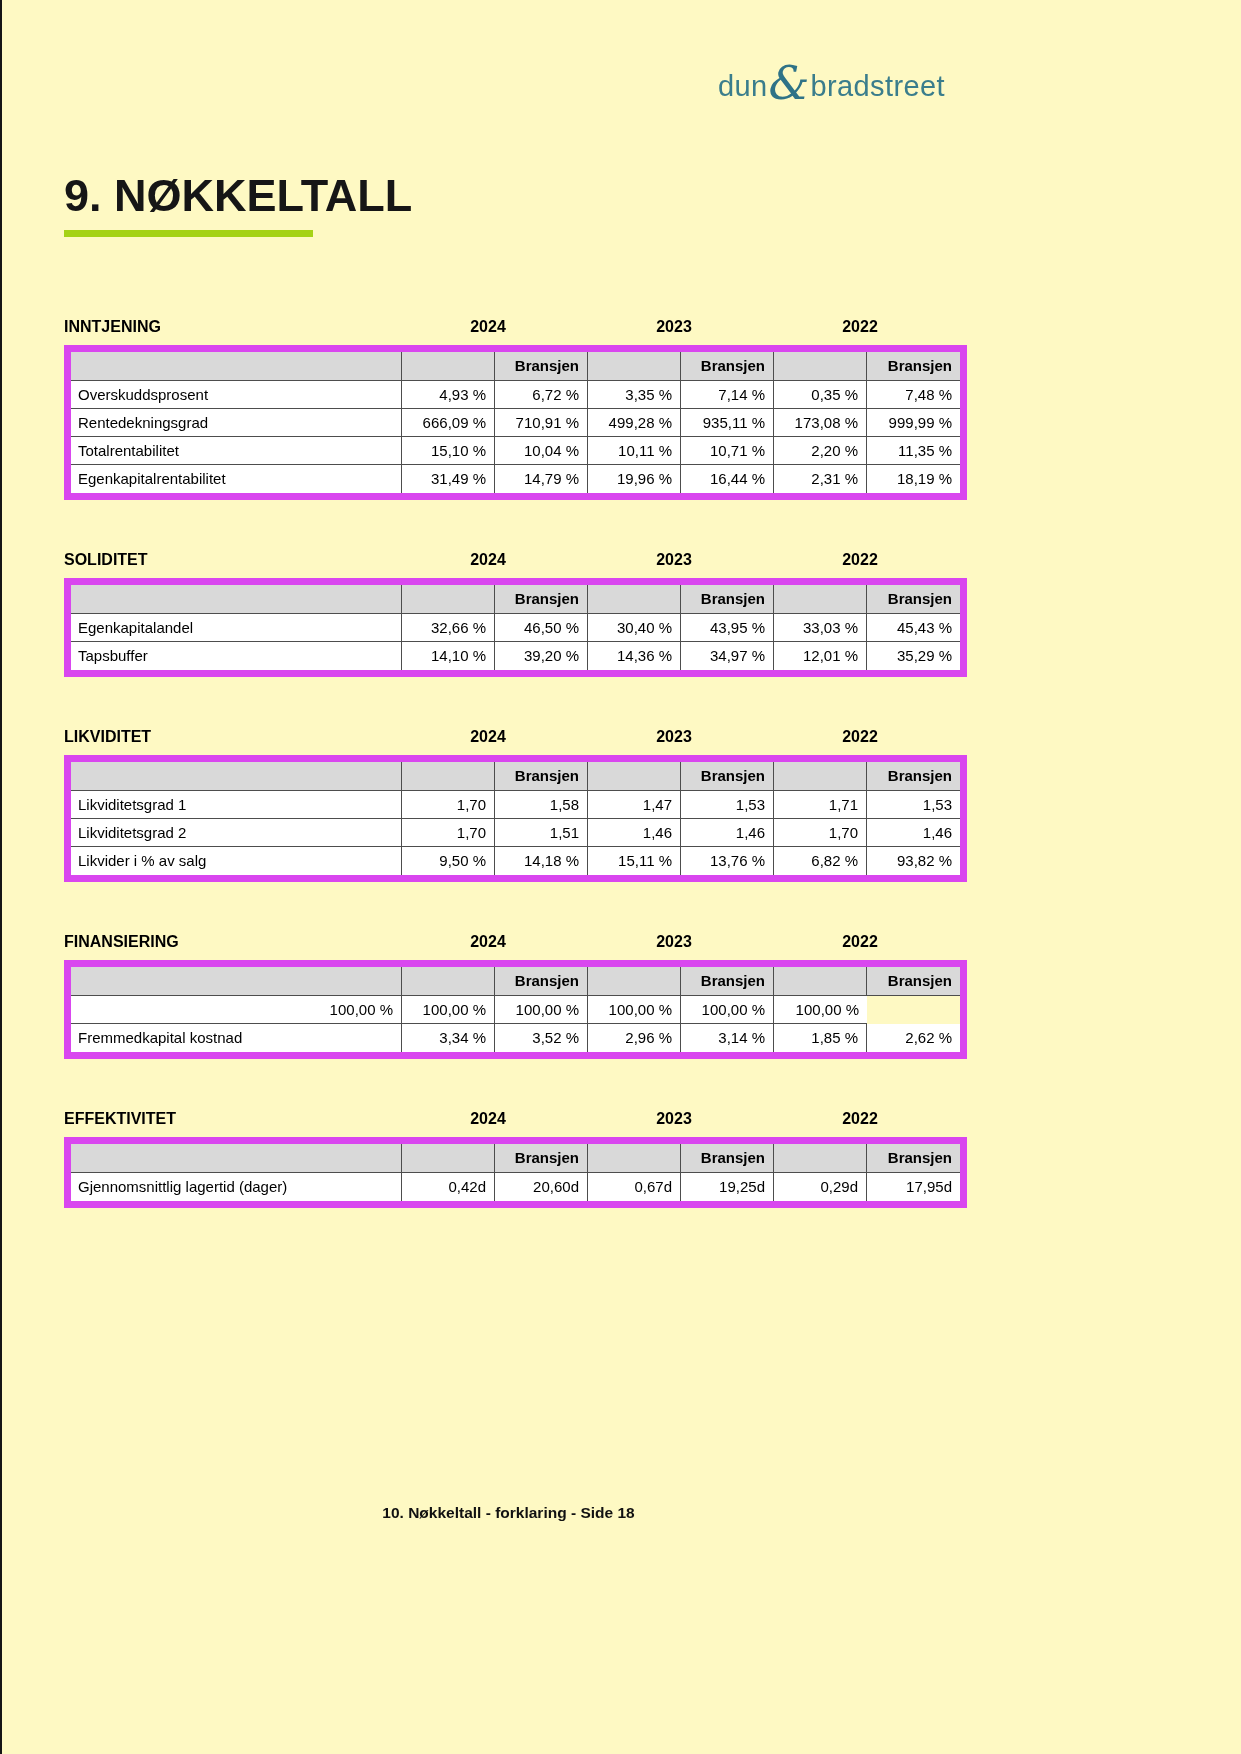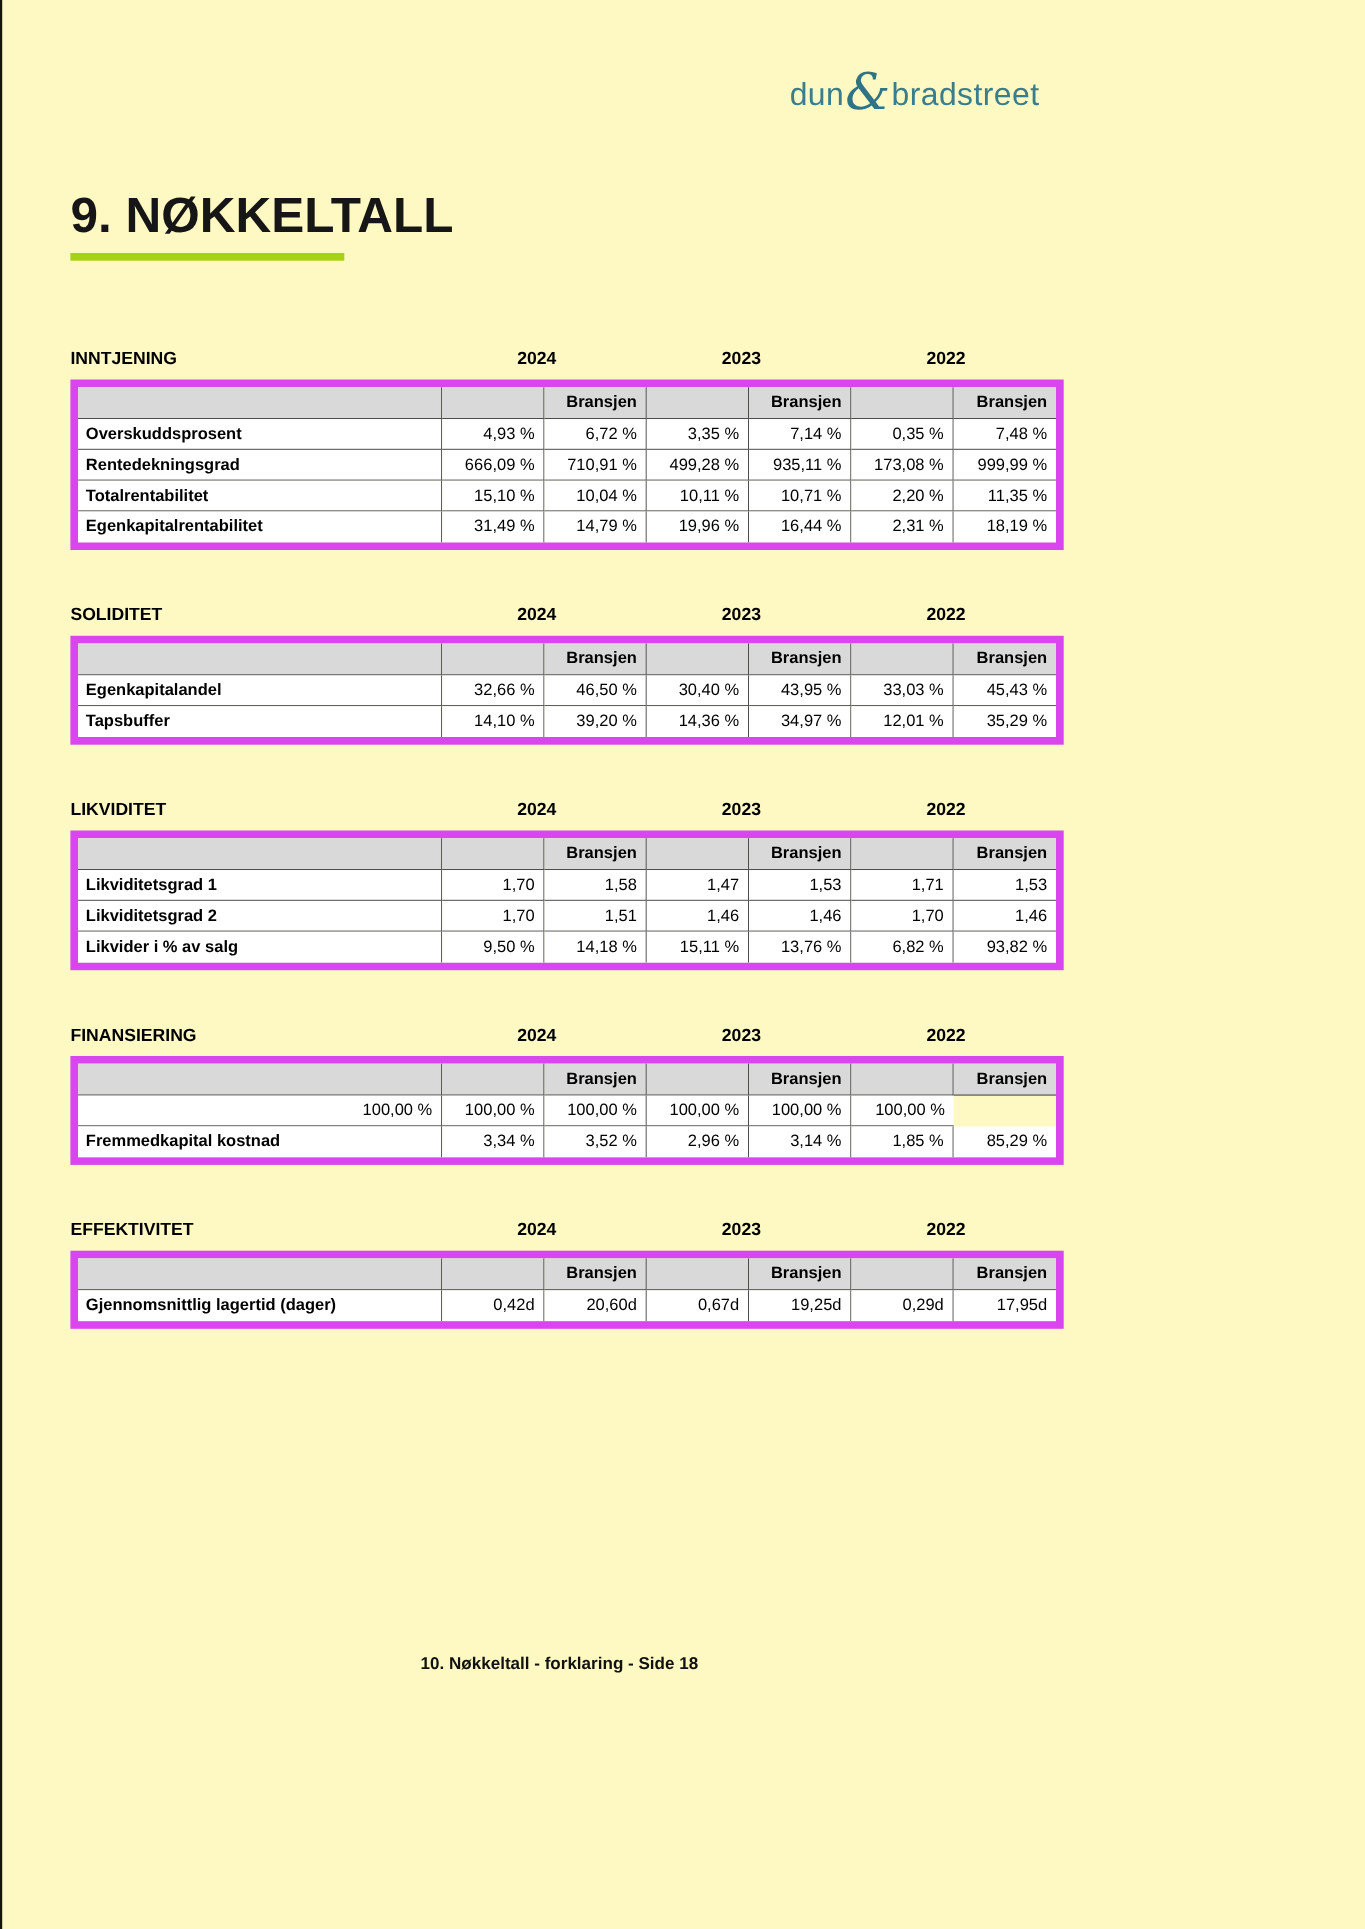--- a/index.html
+++ b/index.html
@@ -87,21 +87,21 @@
     background:#ffffff;
   }
   .row .cell:last-child { border-right:0; }
   .tbl .row:last-child .cell { border-bottom:0; }
   .hdr .cell {
     background:#d9d9d9;
     font-weight:bold;
     height:29px;
     line-height:28px;
   }
-  .lbl { padding-left:7px; text-align:left;font-weight:bold; }
+  .lbl { padding-left:7px; text-align:left; }
   .val { padding-right:8px; text-align:right; }
   
   .footer {
     position:absolute;
     left:64px; top:1504px;
     width:889px;
     text-align:center;
     font-size:15.5px;
     color:#111;
     font-weight:bold;
@@ -287,21 +287,21 @@
             <div class="cell val">100,00 %</div>
             <div class="cell val">100,00 %</div>
           </div>
           <div class="row">
             <div class="cell lbl">Fremmedkapital kostnad</div>
             <div class="cell val">3,34 %</div>
             <div class="cell val">3,52 %</div>
             <div class="cell val">2,96 %</div>
             <div class="cell val">3,14 %</div>
             <div class="cell val">1,85 %</div>
-            <div class="cell val">85,29 %</div>
+            <div class="cell val">2,62 %</div>
           </div>
         </div>
       </div>
       <div class="section">
         <div class="sec-head">
           <div class="sec-title">EFFEKTIVITET</div>
           <div class="year">2024</div>
           <div class="year">2023</div>
           <div class="year">2022</div>
         </div>

